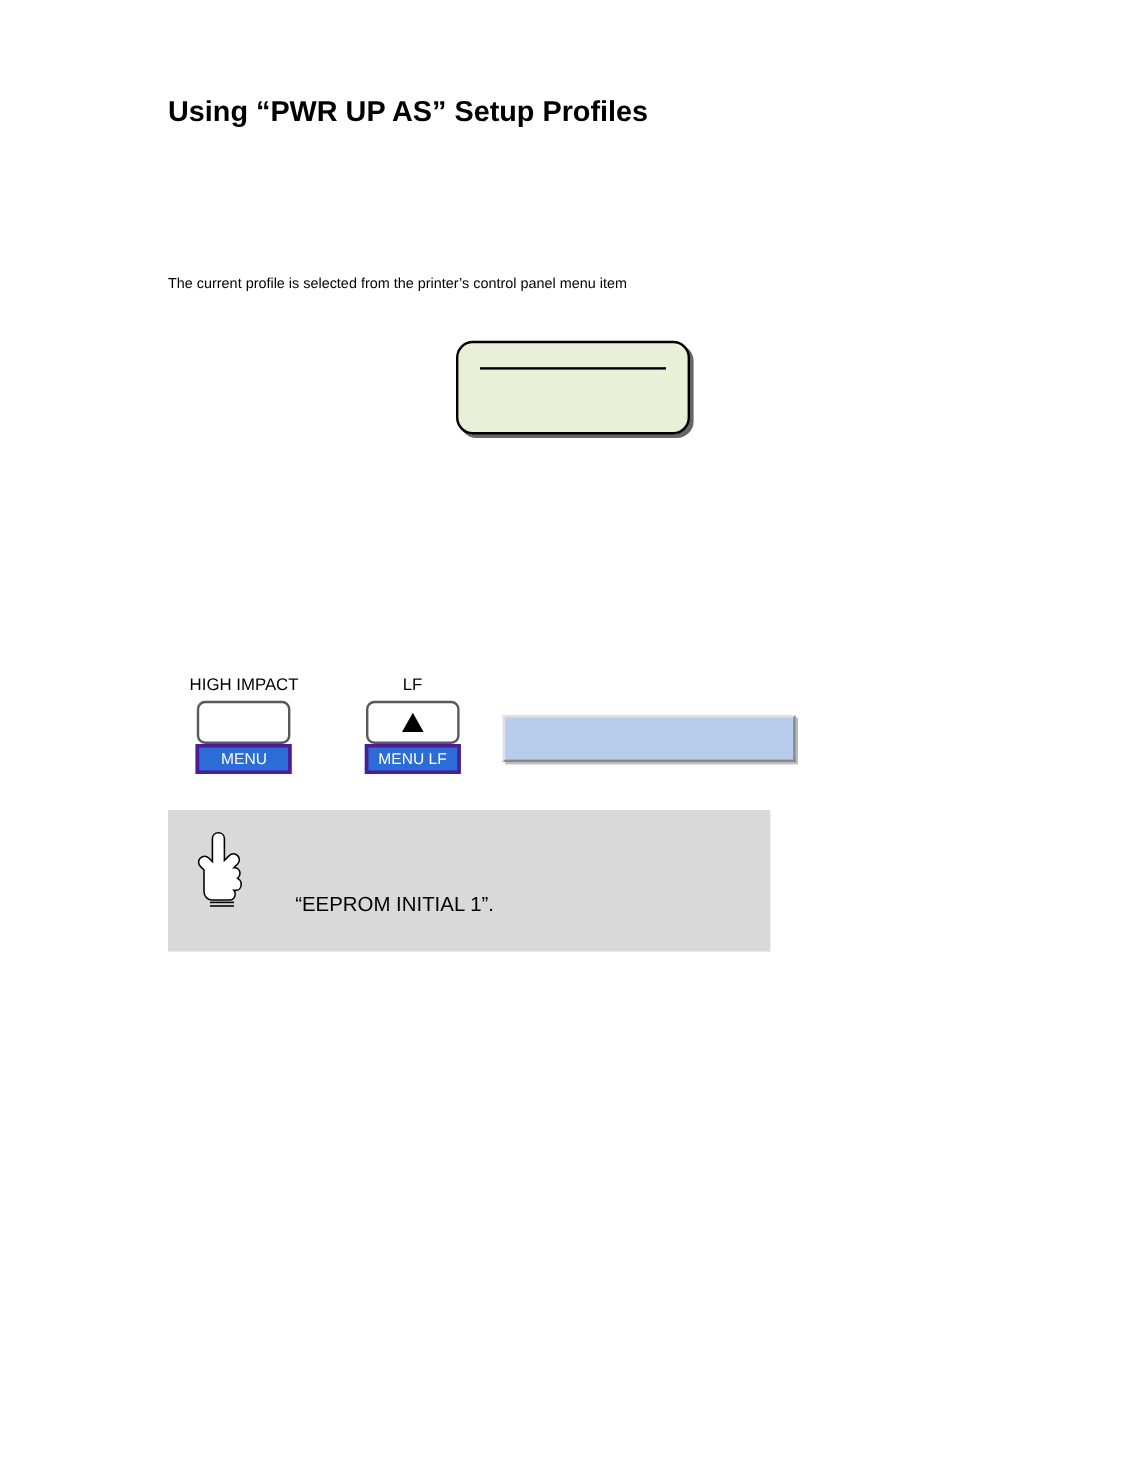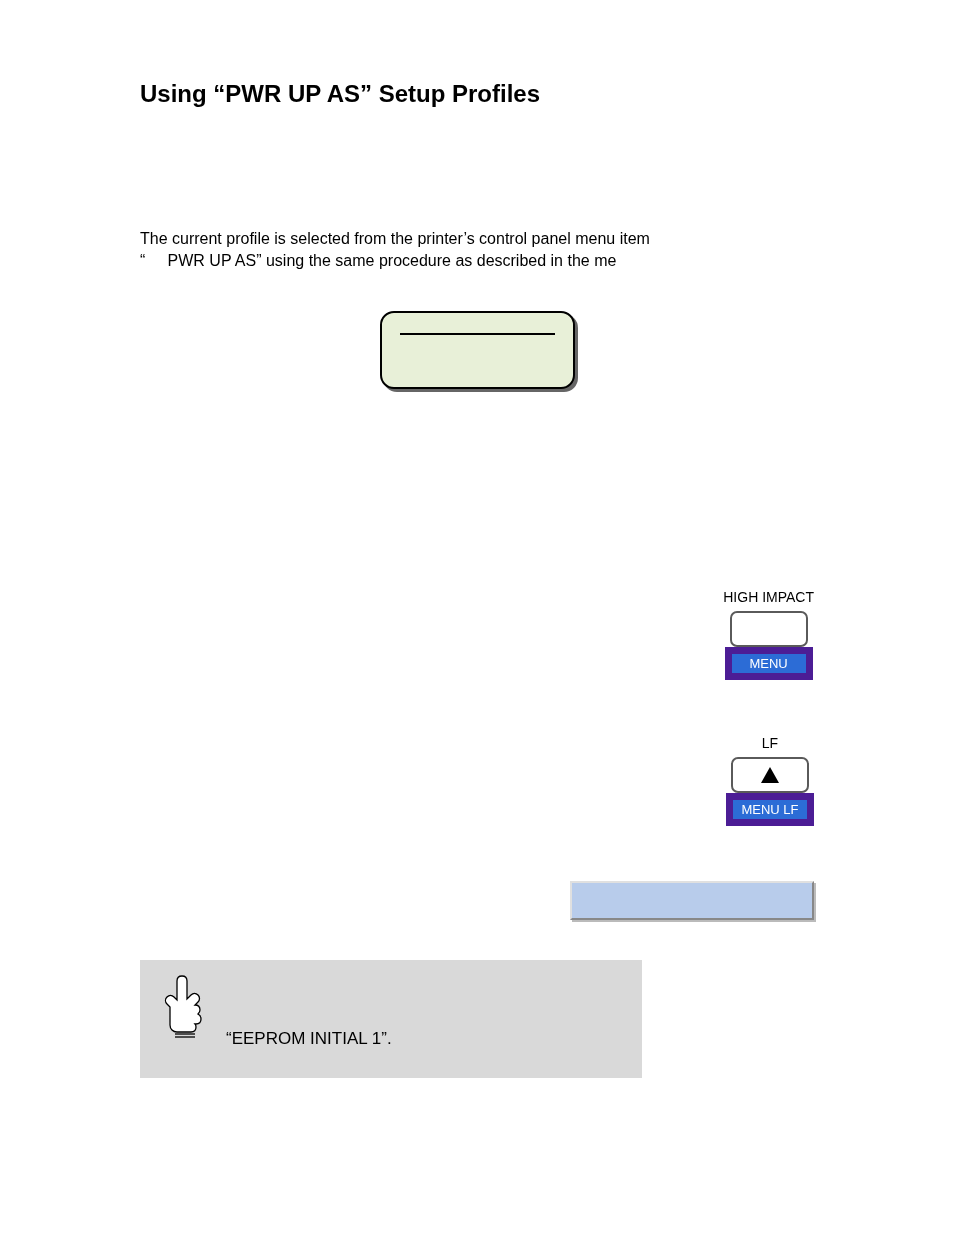--- a/index.html
+++ b/index.html
@@ -13,21 +13,21 @@
   }
   .page {
     padding: 80px 140px 0 140px;
   }
   .heading {
     font-size: 24px;
     font-weight: bold;
     margin-bottom: 120px;
   }
   .body-text {
-    font-size: 16px;
+    font-size: 12px;
     line-height: 1.35;
     margin-bottom: 40px;
   }
   .display-panel-wrap {
     display: flex;
     justify-content: center;
     margin-bottom: 200px;
   }
   .display-panel {
     width: 195px;
@@ -43,21 +43,20 @@
     height: 2px;
     background: #000;
     margin: 0 18px;
   }
   .key-row {
     display: flex;
     align-items: flex-end;
     gap: 55px;
     margin-left: 18px;
     margin-bottom: 30px;
-    flex-direction: column;
   }
   .key-group {
     display: flex;
     flex-direction: column;
     align-items: center;
   }
   .key-label-top {
     font-size: 14px;
     margin-bottom: 6px;
     color: #000;
@@ -80,40 +79,40 @@
     border-bottom: 16px solid #000;
   }
   .key-label-bottom {
     margin-top: 0;
     width: 74px;
     text-align: center;
     font-size: 13px;
     color: #fff;
     background: #2c6cd6;
     padding: 2px 0;
-    border: 7px solid #4c1d95;
+    border: 3px solid #4c1d95;
   }
   .lcd-bar {
     width: 240px;
     height: 35px;
     background: #b8cceb;
     border-top: 2px solid #e0e0e0;
     border-left: 2px solid #e0e0e0;
     border-right: 2px solid #888;
     border-bottom: 2px solid #888;
     box-shadow: 2px 2px 0 #bbb;
     margin-left: -20px;
     margin-bottom: 10px;
   }
   .note-box {
     background: #d9d9d9;
     display: flex;
-    align-items: flex-start;
+    align-items: flex-end;
     padding: 12px 20px 28px 20px;
-    gap: 16px;
+    gap: 36px;
     width: 502px;
     min-height: 115px;
     box-sizing: border-box;
   }
   .hand-icon svg {
     width: 50px;
     height: 70px;
   }
   .note-text {
     font-size: 17px;
@@ -123,21 +122,20 @@
 </style>
 </head>
 <body>
 
 <div class="page">
 
   <div class="heading">Using “PWR UP AS” Setup Profiles</div>
 
   <div class="body-text">
     <span>The current profile is selected from the printer’s control panel menu item</span><br>
-    <span>“&nbsp;&nbsp;&nbsp;&nbsp;&nbsp;PWR UP AS” using the same procedure as described in the me</span>
   </div>
 
   <div class="display-panel-wrap">
     <div class="display-panel">
       <div class="display-line"></div>
     </div>
   </div>
 
   <div class="key-row">
 

